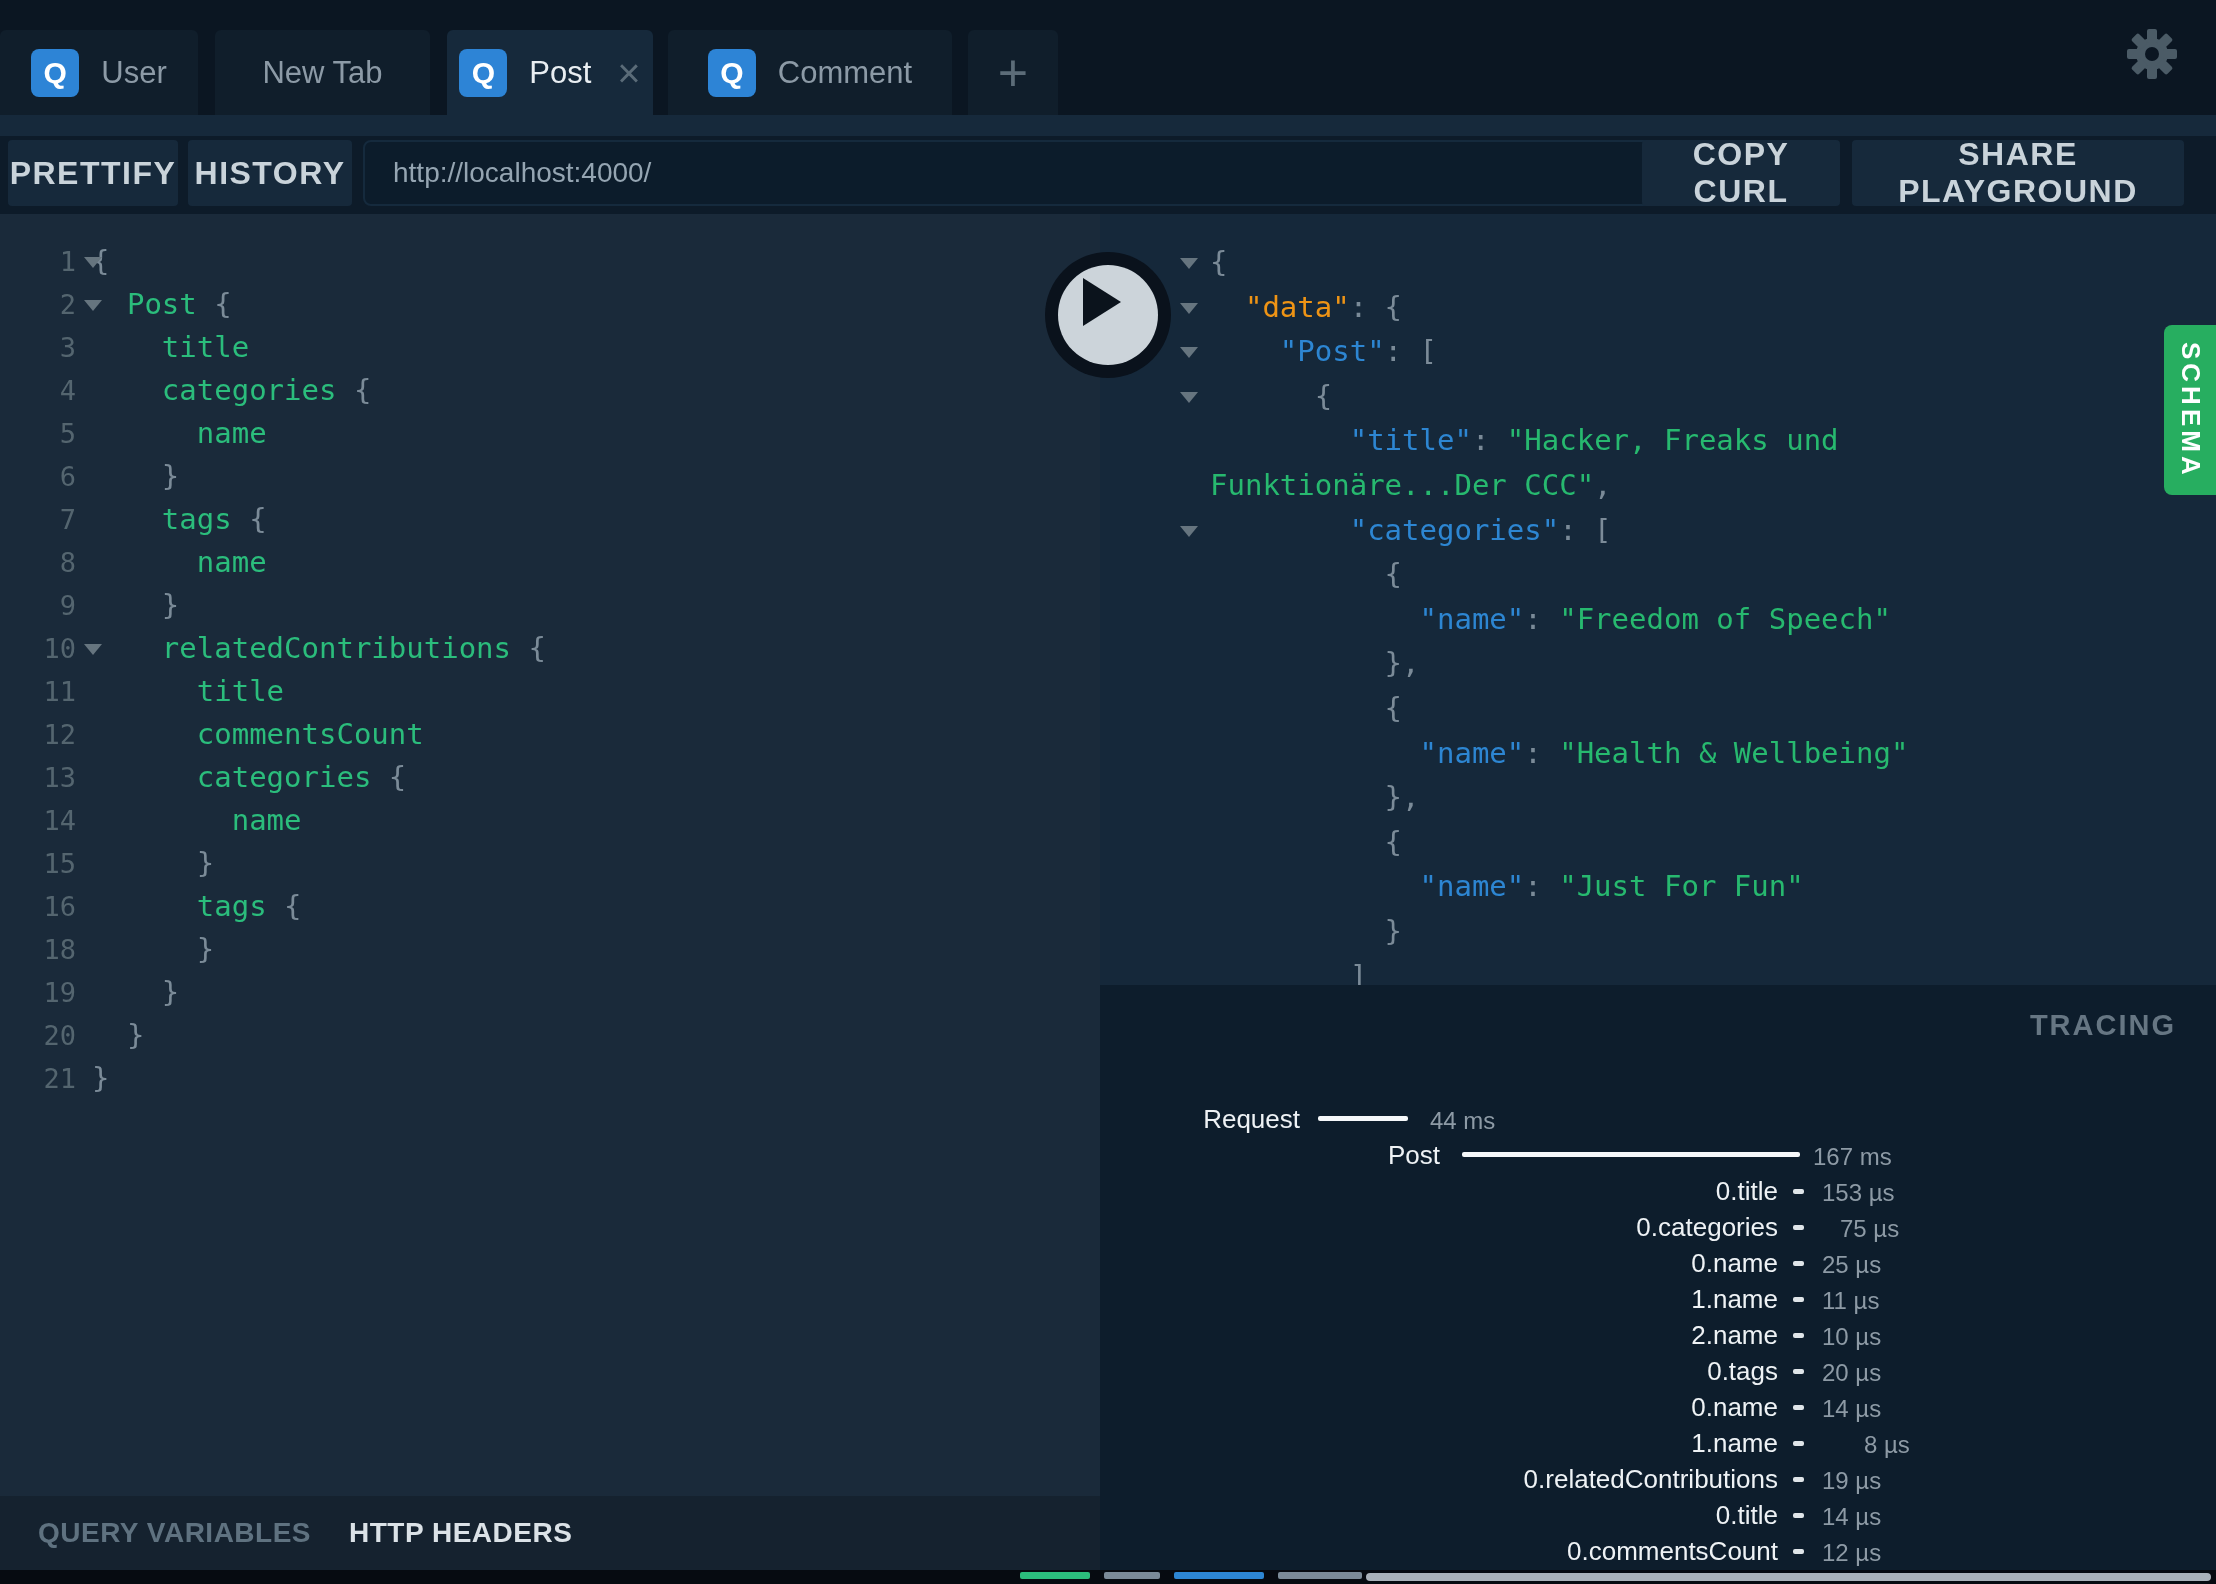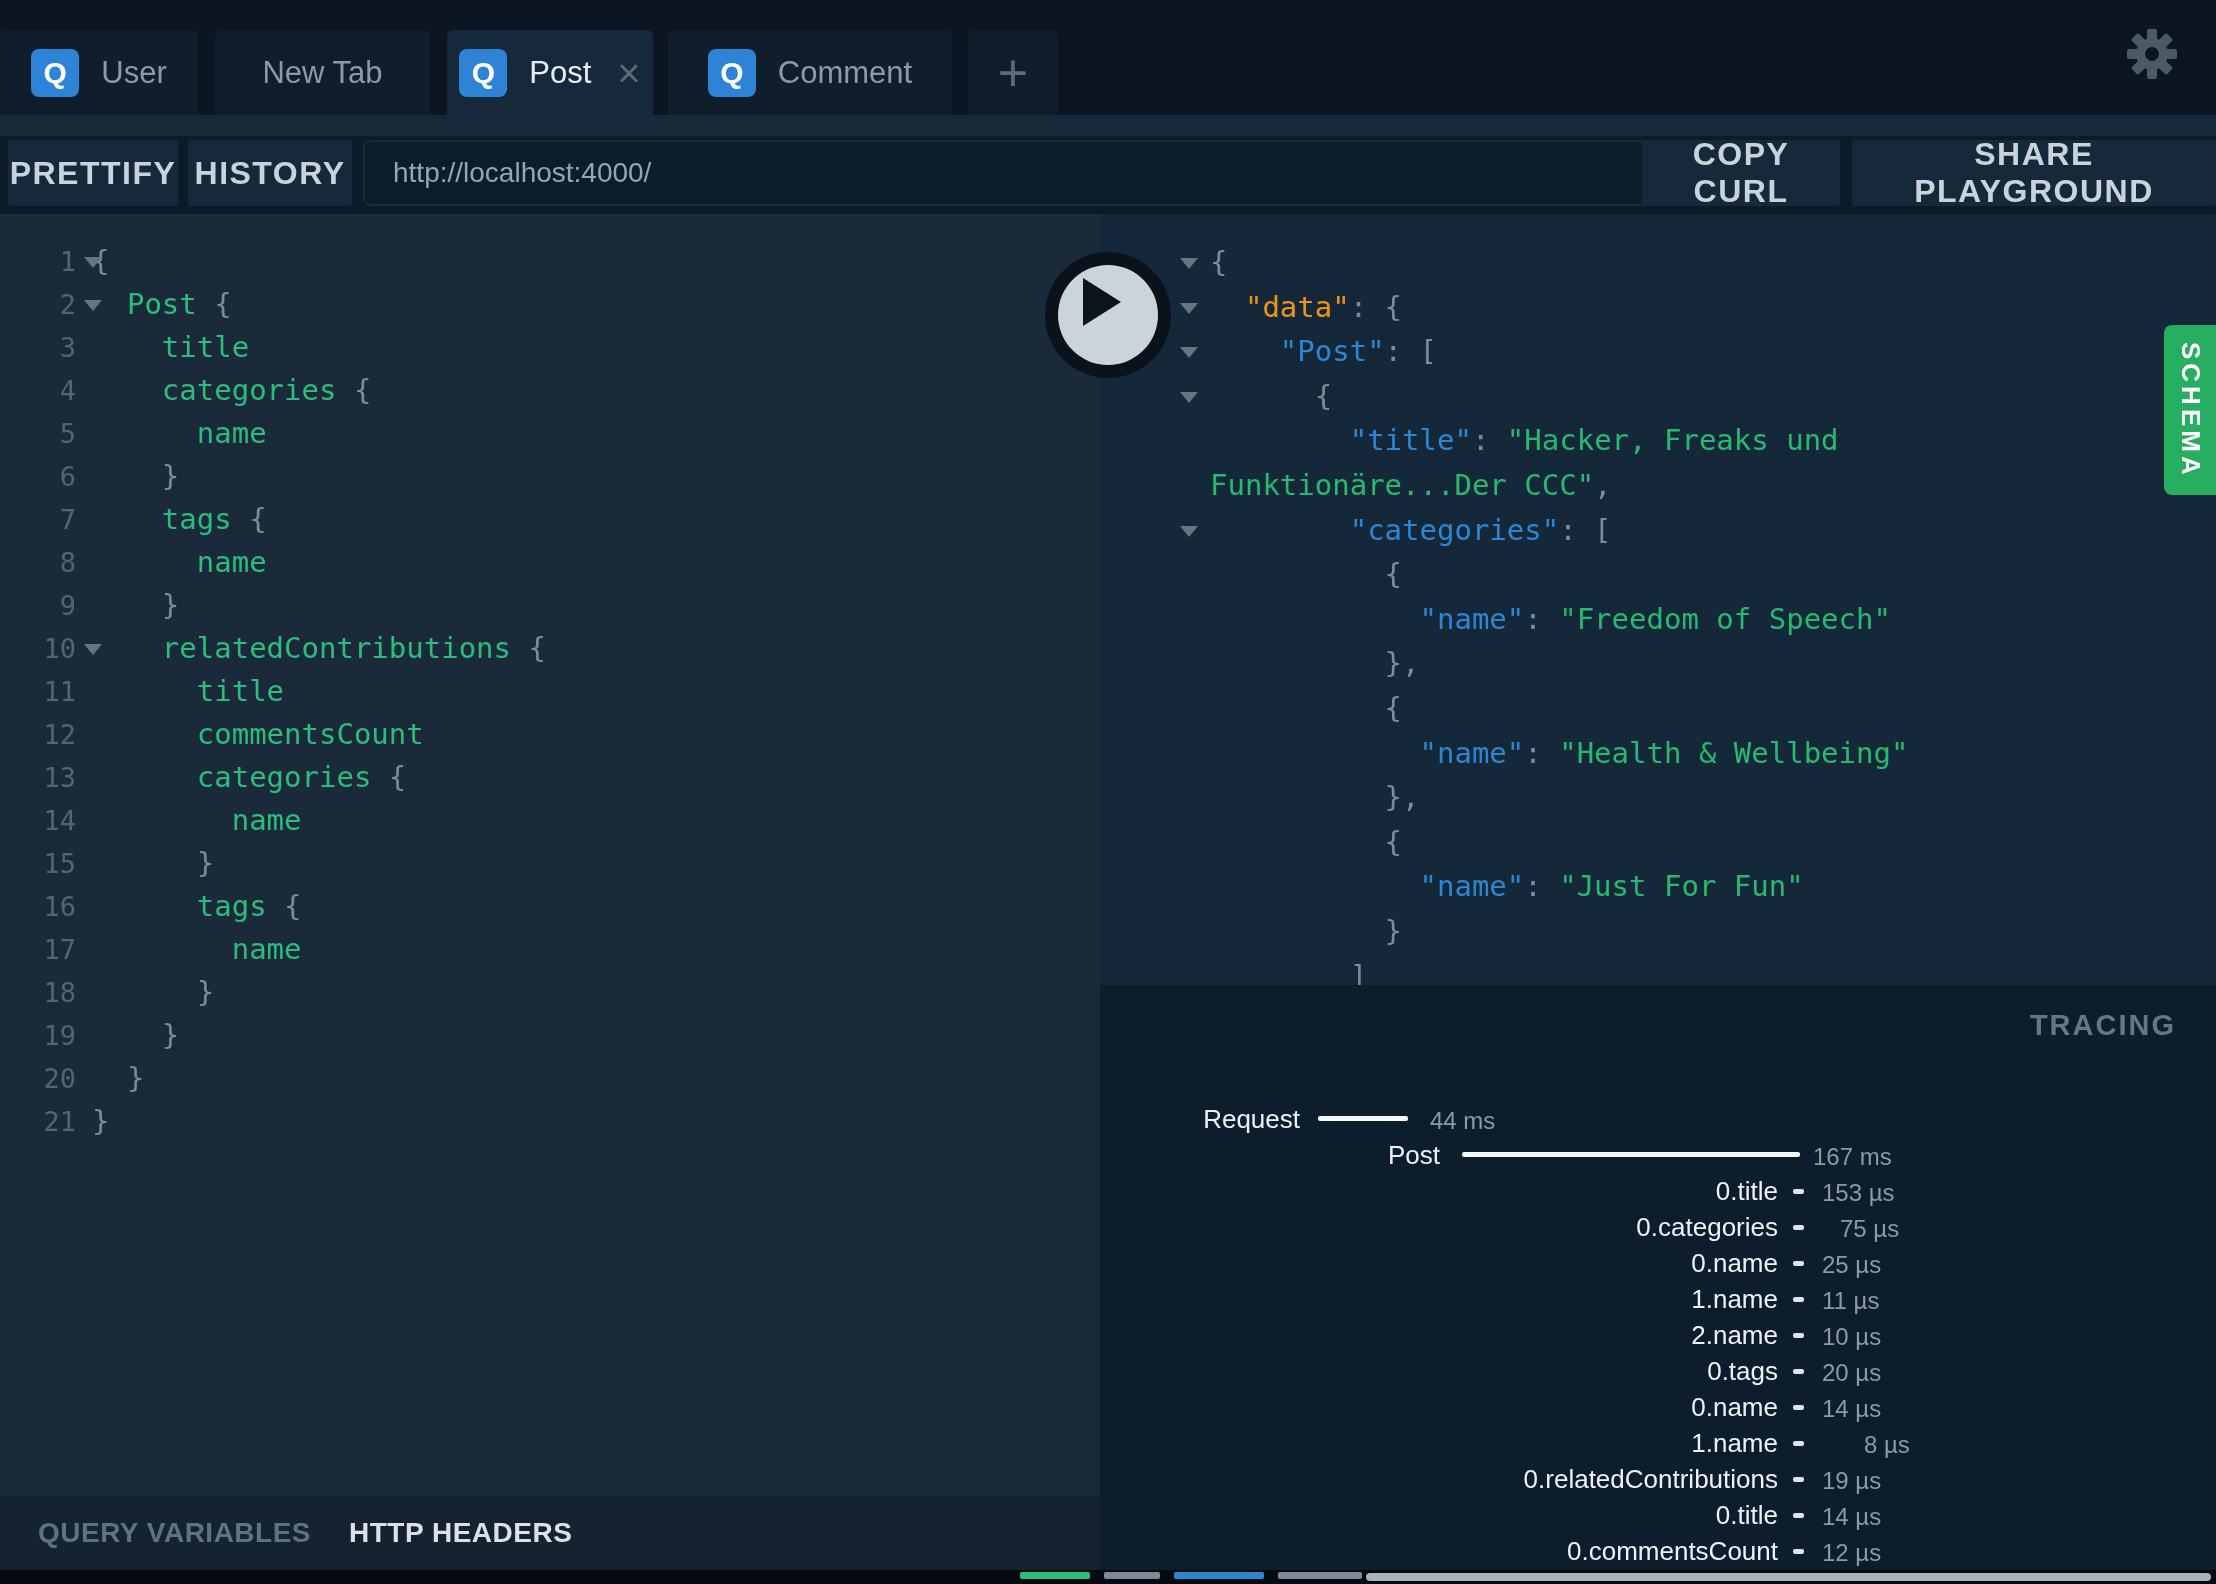--- a/index.html
+++ b/index.html
@@ -173,21 +173,21 @@
     <button class="tbtn" style="left:8px; width:170px;">PRETTIFY</button>
     <button class="tbtn" style="left:188px; width:164px;">HISTORY</button>
     <div class="url-wrap">
       <input class="url-input" type="text" value="http://localhost:4000/" style="">
       <svg class="refresh" viewBox="0 0 40 40">
         <path d="M29 11 A12 12 0 1 0 32.5 21" stroke="#5f6f7b" stroke-width="4" fill="none" stroke-linecap="round"></path>
         <polygon points="23,4 33,8 25,15" fill="#5f6f7b"></polygon>
       </svg>
     </div>
     <button class="tbtn" style="left:1642px; width:198px;">COPY CURL</button>
-    <button class="tbtn" style="left:1852px; width:364px;">SHARE PLAYGROUND</button>
+    <button class="tbtn" style="left:1852px; width:332px;">SHARE PLAYGROUND</button>
   </div>
 
   <section class="editor-pane">
     <div style="height:26px;"></div>
     <div id="query-lines">
         <div class="crow"><span class="lnum">1</span><span class="fold-arrow"></span><span class="codetxt"><span class="tk-punct">{</span></span></div>
         <div class="crow"><span class="lnum">2</span><span class="fold-arrow"></span><span class="codetxt"><span class="tk-punct">  </span><span class="tk-field">Post</span><span class="tk-punct"> {</span></span></div>
         <div class="crow"><span class="lnum">3</span><span class="codetxt"><span class="tk-punct">    </span><span class="tk-field">title</span></span></div>
         <div class="crow"><span class="lnum">4</span><span class="codetxt"><span class="tk-punct">    </span><span class="tk-field">categories</span><span class="tk-punct"> {</span></span></div>
         <div class="crow"><span class="lnum">5</span><span class="codetxt"><span class="tk-punct">      </span><span class="tk-field">name</span></span></div>
@@ -195,21 +195,20 @@
         <div class="crow"><span class="lnum">7</span><span class="codetxt"><span class="tk-punct">    </span><span class="tk-field">tags</span><span class="tk-punct"> {</span></span></div>
         <div class="crow"><span class="lnum">8</span><span class="codetxt"><span class="tk-punct">      </span><span class="tk-field">name</span></span></div>
         <div class="crow"><span class="lnum">9</span><span class="codetxt"><span class="tk-punct">    }</span></span></div>
         <div class="crow"><span class="lnum">10</span><span class="fold-arrow"></span><span class="codetxt"><span class="tk-punct">    </span><span class="tk-field">relatedContributions</span><span class="tk-punct"> {</span></span></div>
         <div class="crow"><span class="lnum">11</span><span class="codetxt"><span class="tk-punct">      </span><span class="tk-field">title</span></span></div>
         <div class="crow"><span class="lnum">12</span><span class="codetxt"><span class="tk-punct">      </span><span class="tk-field">commentsCount</span></span></div>
         <div class="crow"><span class="lnum">13</span><span class="codetxt"><span class="tk-punct">      </span><span class="tk-field">categories</span><span class="tk-punct"> {</span></span></div>
         <div class="crow"><span class="lnum">14</span><span class="codetxt"><span class="tk-punct">        </span><span class="tk-field">name</span></span></div>
         <div class="crow"><span class="lnum">15</span><span class="codetxt"><span class="tk-punct">      }</span></span></div>
         <div class="crow"><span class="lnum">16</span><span class="codetxt"><span class="tk-punct">      </span><span class="tk-field">tags</span><span class="tk-punct"> {</span></span></div>
-        <div class="crow"><span class="lnum">17</span><span class="codetxt"><span class="tk-punct">        </span><span class="tk-field">name</span></span></div>
         <div class="crow"><span class="lnum">18</span><span class="codetxt"><span class="tk-punct">      }</span></span></div>
         <div class="crow"><span class="lnum">19</span><span class="codetxt"><span class="tk-punct">    }</span></span></div>
         <div class="crow"><span class="lnum">20</span><span class="codetxt"><span class="tk-punct">  }</span></span></div>
         <div class="crow"><span class="lnum">21</span><span class="codetxt"><span class="tk-punct">}</span></span></div>
       </div>
   </section>
 
   <section class="result-pane">
     <div style="height:26px;"></div>
     <div id="response-lines">

